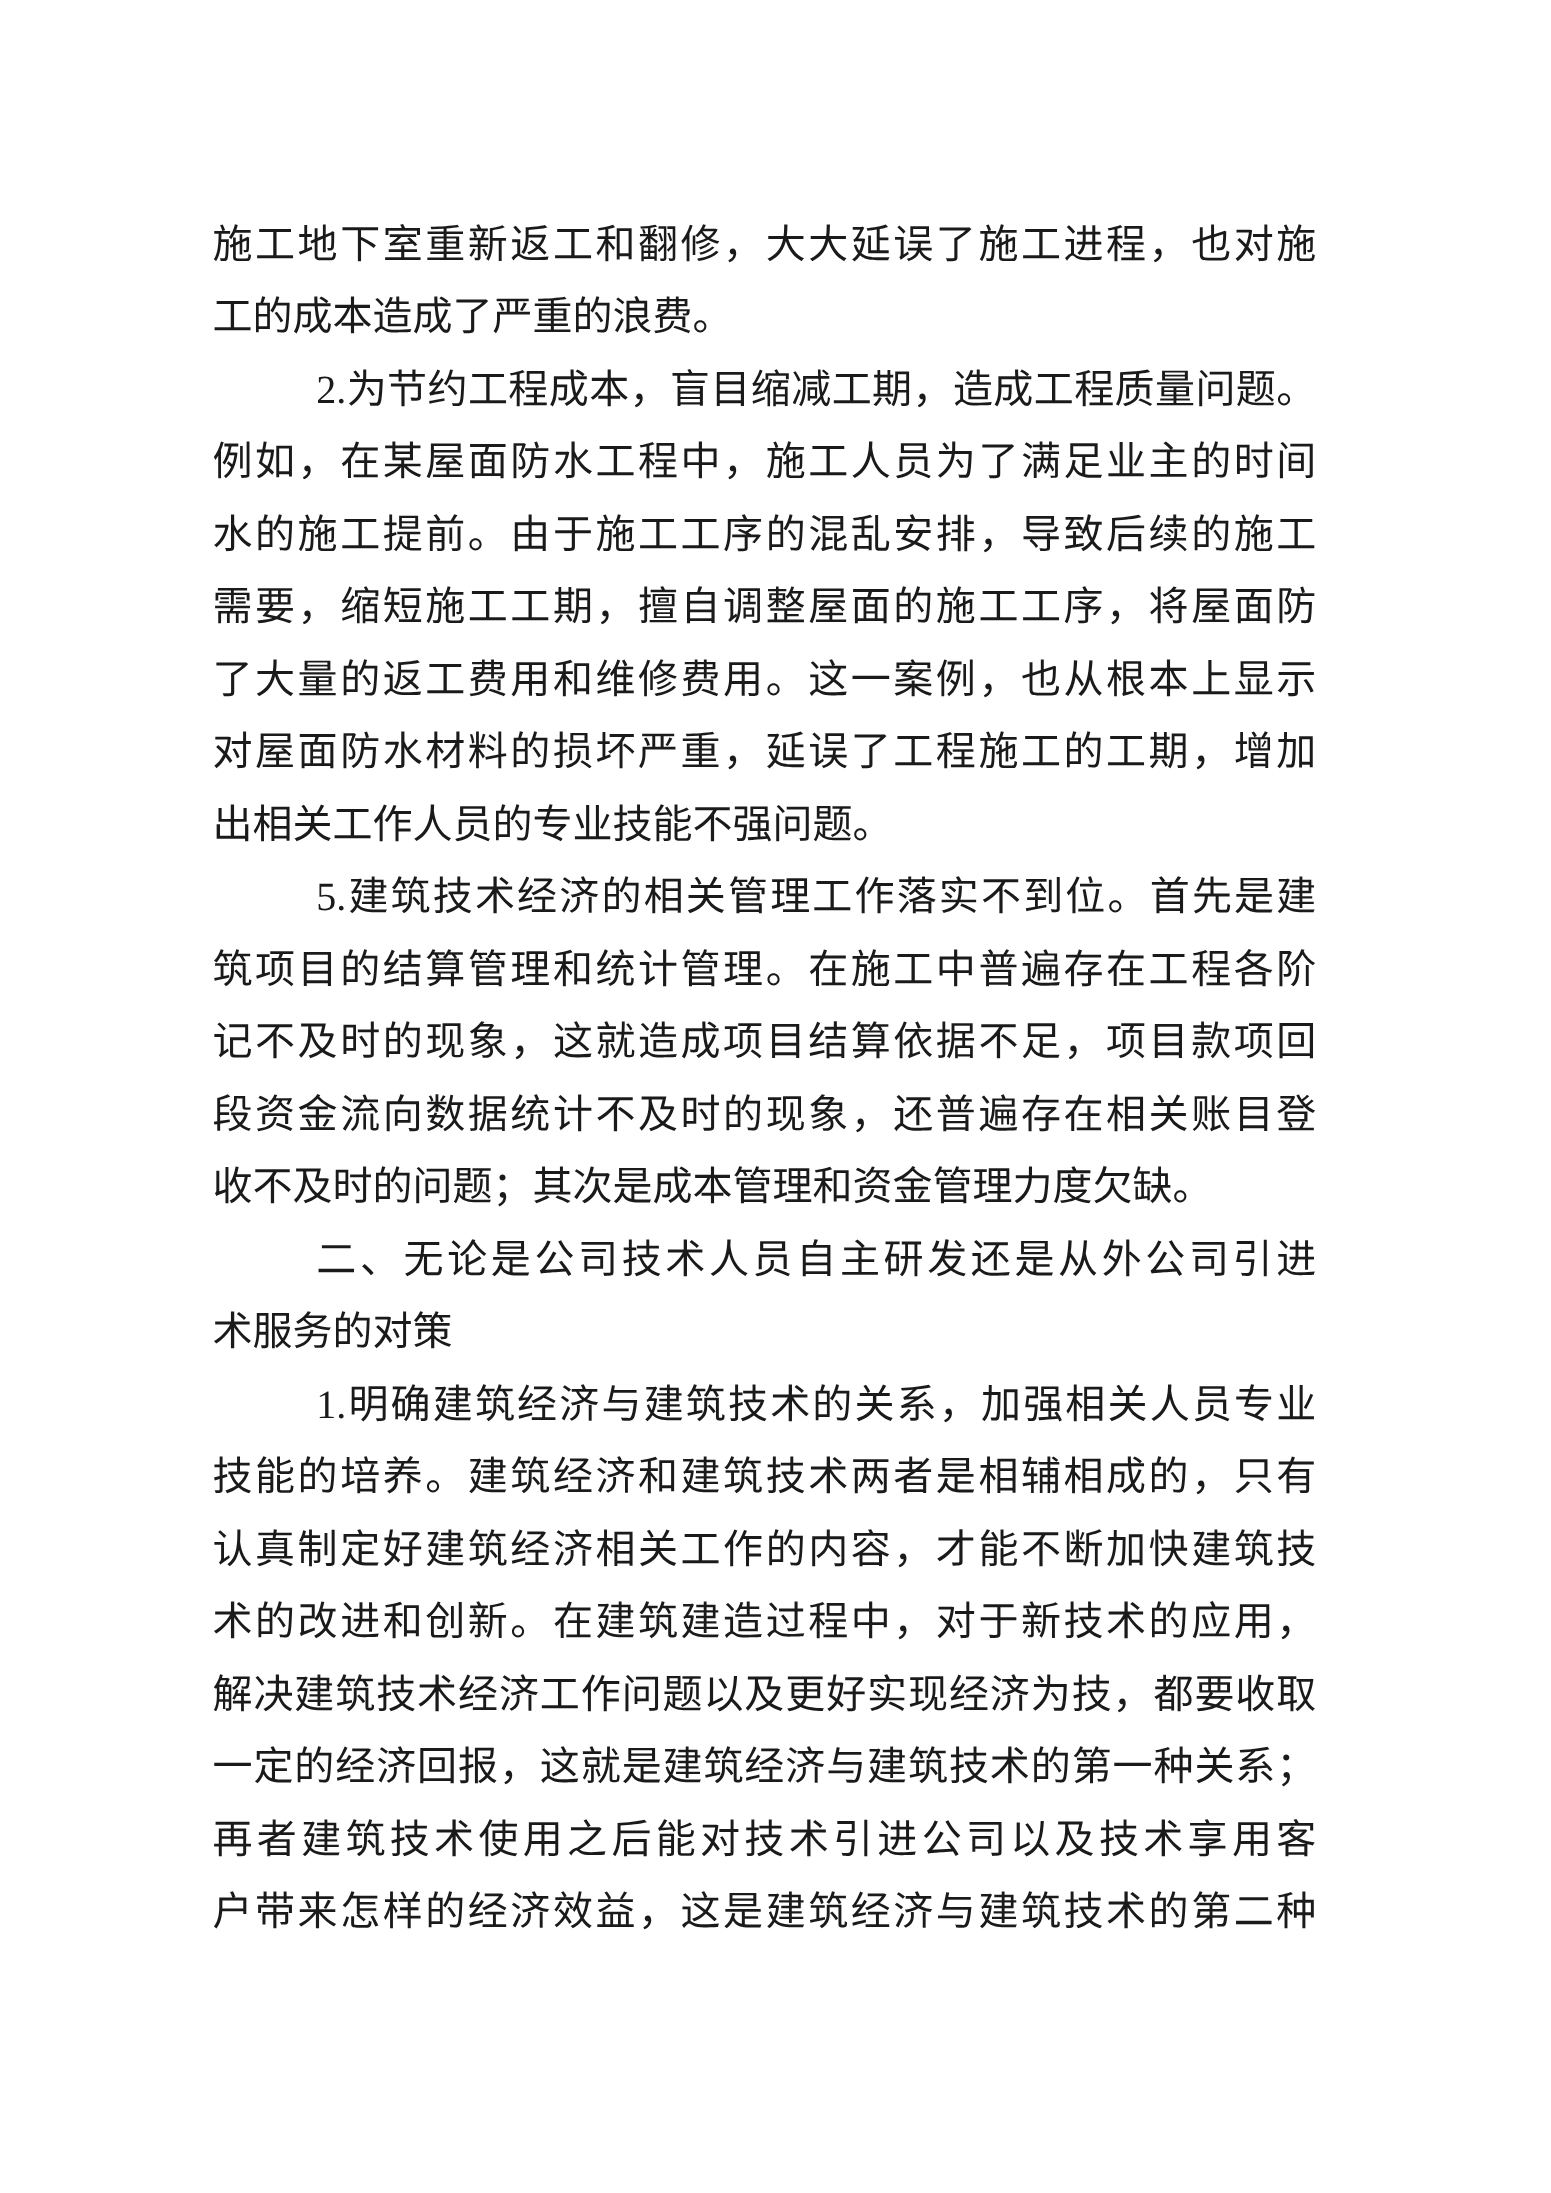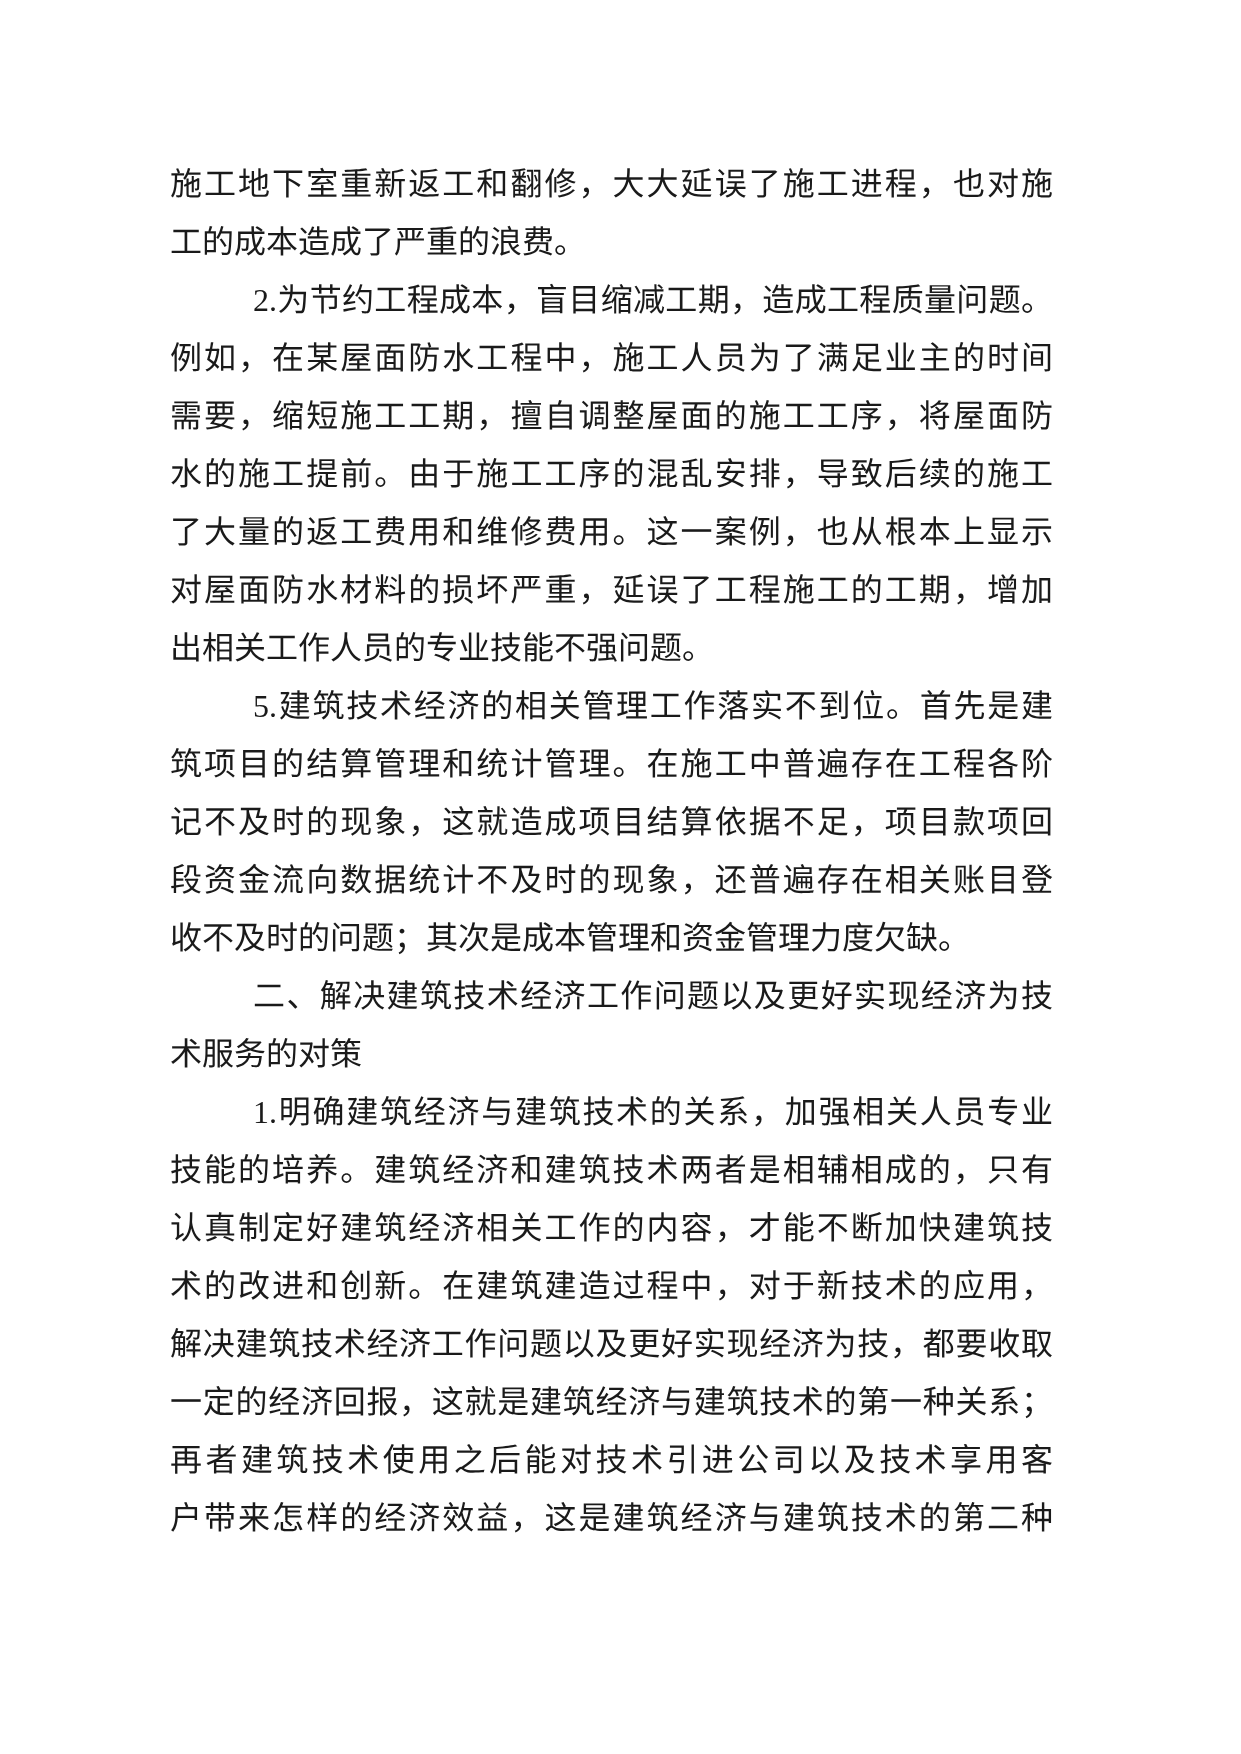--- a/index.html
+++ b/index.html
@@ -11,21 +11,21 @@
     position: relative;
     width: 1241px;
     height: 1754px;
     background: #ffffff;
     overflow: hidden;
     font-family: "Liberation Serif", "DejaVu Serif", serif;
   }
   .text-block {
     position: absolute;
     left: 170px;
-    top: 155px;
+    top: 166px;
     width: 883px;
   }
   .line {
     height: 58px;
     line-height: 58px;
     font-size: 32px;
     color: #1a1a1a;
     white-space: nowrap;
     text-align: justify;
     text-align-last: justify;
@@ -41,31 +41,31 @@
 </style>
 </head>
 <body>
 
 <div class="page">
   <div class="text-block" id="text-block">
       <div class="line">施工地下室重新返工和翻修，大大延误了施工进程，也对施</div>
       <div class="line para-end">工的成本造成了严重的浪费。</div>
       <div class="line indent">2.为节约工程成本，盲目缩减工期，造成工程质量问题。</div>
       <div class="line">例如，在某屋面防水工程中，施工人员为了满足业主的时间</div>
+      <div class="line">水的施工提前。由于施工工序的混乱安排，导致后续的施工</div>
       <div class="line">需要，缩短施工工期，擅自调整屋面的施工工序，将屋面防</div>
-      <div class="line">水的施工提前。由于施工工序的混乱安排，导致后续的施工</div>
       <div class="line">了大量的返工费用和维修费用。这一案例，也从根本上显示</div>
       <div class="line">对屋面防水材料的损坏严重，延误了工程施工的工期，增加</div>
       <div class="line para-end">出相关工作人员的专业技能不强问题。</div>
       <div class="line indent">5.建筑技术经济的相关管理工作落实不到位。首先是建</div>
       <div class="line">筑项目的结算管理和统计管理。在施工中普遍存在工程各阶</div>
       <div class="line">记不及时的现象，这就造成项目结算依据不足，项目款项回</div>
       <div class="line">段资金流向数据统计不及时的现象，还普遍存在相关账目登</div>
       <div class="line para-end">收不及时的问题；其次是成本管理和资金管理力度欠缺。</div>
-      <div class="line indent">二、解决建筑技术经济工作问题以及更好实现经济为技</div>
+      <div class="line indent">二、无论是公司技术人员自主研发还是从外公司引进</div>
       <div class="line para-end">术服务的对策</div>
       <div class="line indent">1.明确建筑经济与建筑技术的关系，加强相关人员专业</div>
       <div class="line">技能的培养。建筑经济和建筑技术两者是相辅相成的，只有</div>
       <div class="line">认真制定好建筑经济相关工作的内容，才能不断加快建筑技</div>
       <div class="line">术的改进和创新。在建筑建造过程中，对于新技术的应用，</div>
       <div class="line">解决建筑技术经济工作问题以及更好实现经济为技，都要收取</div>
       <div class="line">一定的经济回报，这就是建筑经济与建筑技术的第一种关系；</div>
       <div class="line">再者建筑技术使用之后能对技术引进公司以及技术享用客</div>
       <div class="line">户带来怎样的经济效益，这是建筑经济与建筑技术的第二种</div>
     </div>

